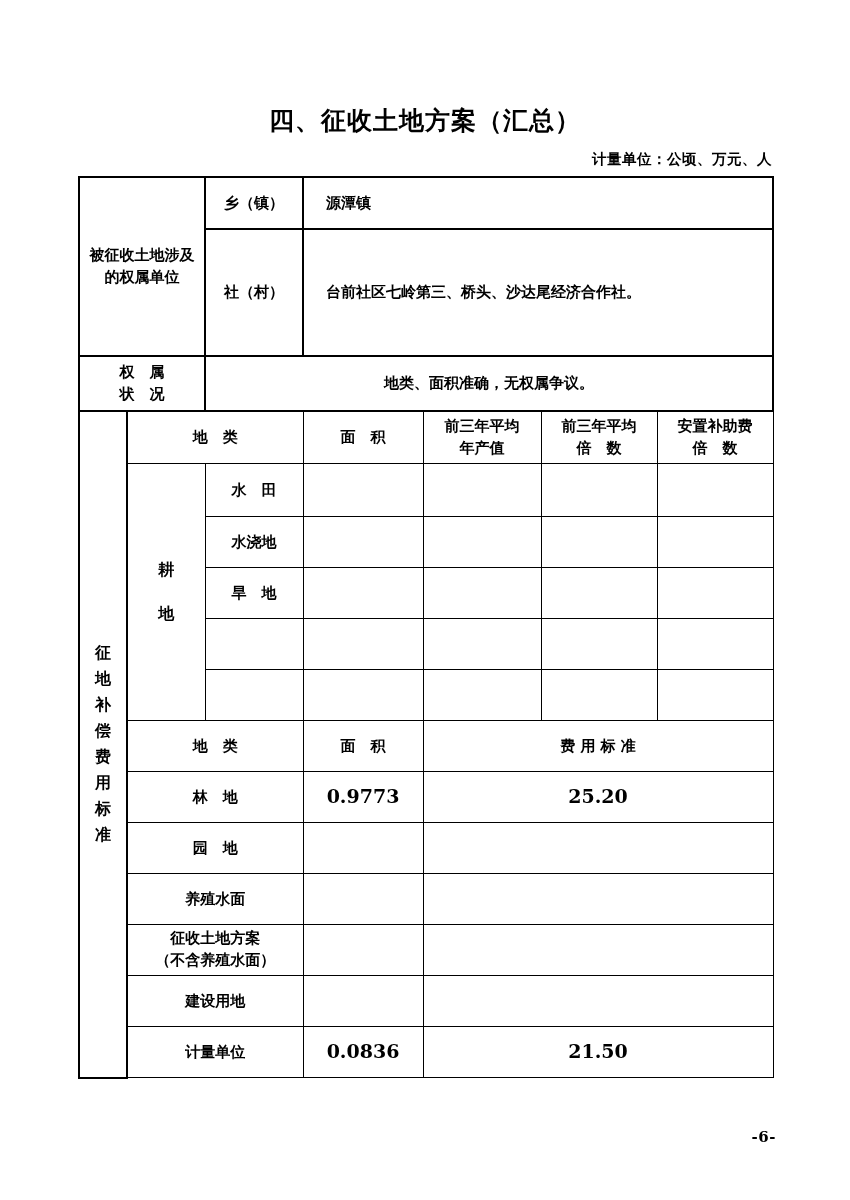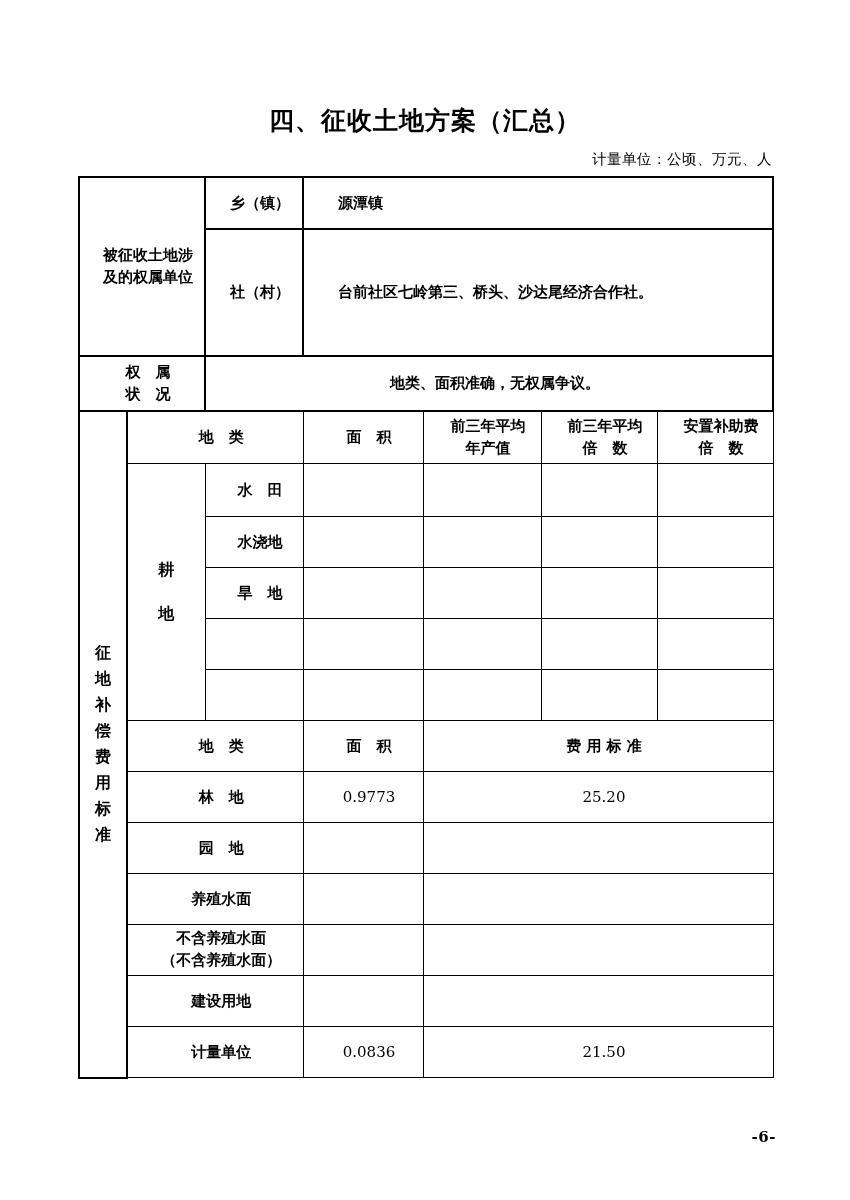--- a/index.html
+++ b/index.html
@@ -34,21 +34,21 @@
     font-weight: bold;
     letter-spacing: 1px;
     font-family: Liberation Serif, serif;
   }
 
   .unit-line {
     position: absolute;
     right: 78px;
     top: 150px;
     font-size: 14.5px;
-    font-weight: normal;
+    font-weight: bold;
     letter-spacing: 0.5px;
   }
 
   
   .tbl-wrap {
     position: absolute;
     left: 78px;
     top: 176px;
     width: 694px;
   }
@@ -63,21 +63,21 @@
     vertical-align: middle;
     text-align: center;
     font-size: 15px;
     font-weight: bold;
     line-height: 1.35;
   }
   .outer {
     border: 2.4px solid #000 !important;
   }
 
-  .cell-pad { padding: 3px 6px; margin-left: 12px; }
+  .cell-pad { padding: 3px 6px; }
 
   
   .vlabel {
     font-size: 16px;
     font-weight: bold;
     line-height: 1.0;
     letter-spacing: 0;
     text-align: center;
   }
   .vlabel span {
@@ -87,22 +87,22 @@
 
   .two-line {
     line-height: 1.45;
   }
 
   .left-text {
     text-align: left;
     padding-left: 22px;
   }
   .num {
-    font-size: 15px;
-    font-weight: normal;
+    font-size: 19px;
+    font-weight: bold;
     font-family: "DejaVu Serif", "Liberation Serif", serif;
   }
 
   .page-no {
     position: absolute;
     right: 74px;
     top: 1128px;
     font-size: 15px;
     font-weight: bold;
     letter-spacing: 0.5px;
@@ -342,21 +342,21 @@
               <div class="cell-pad num"></div>
             </td>
           <td colspan="3">
               <div class="cell-pad num"></div>
             </td>
         </tr>
 
         <tr>
           <td colspan="2" style="height:50px">
             <div class="cell-pad two-line">
-              <div>不含养殖水面</div>
+              <div>征收土地方案</div>
               <div>（不含养殖水面）</div>
             </div>
           </td>
           <td>
               <div class="cell-pad num"></div>
             </td>
           <td colspan="3">
               <div class="cell-pad num"></div>
             </td>
         </tr>

